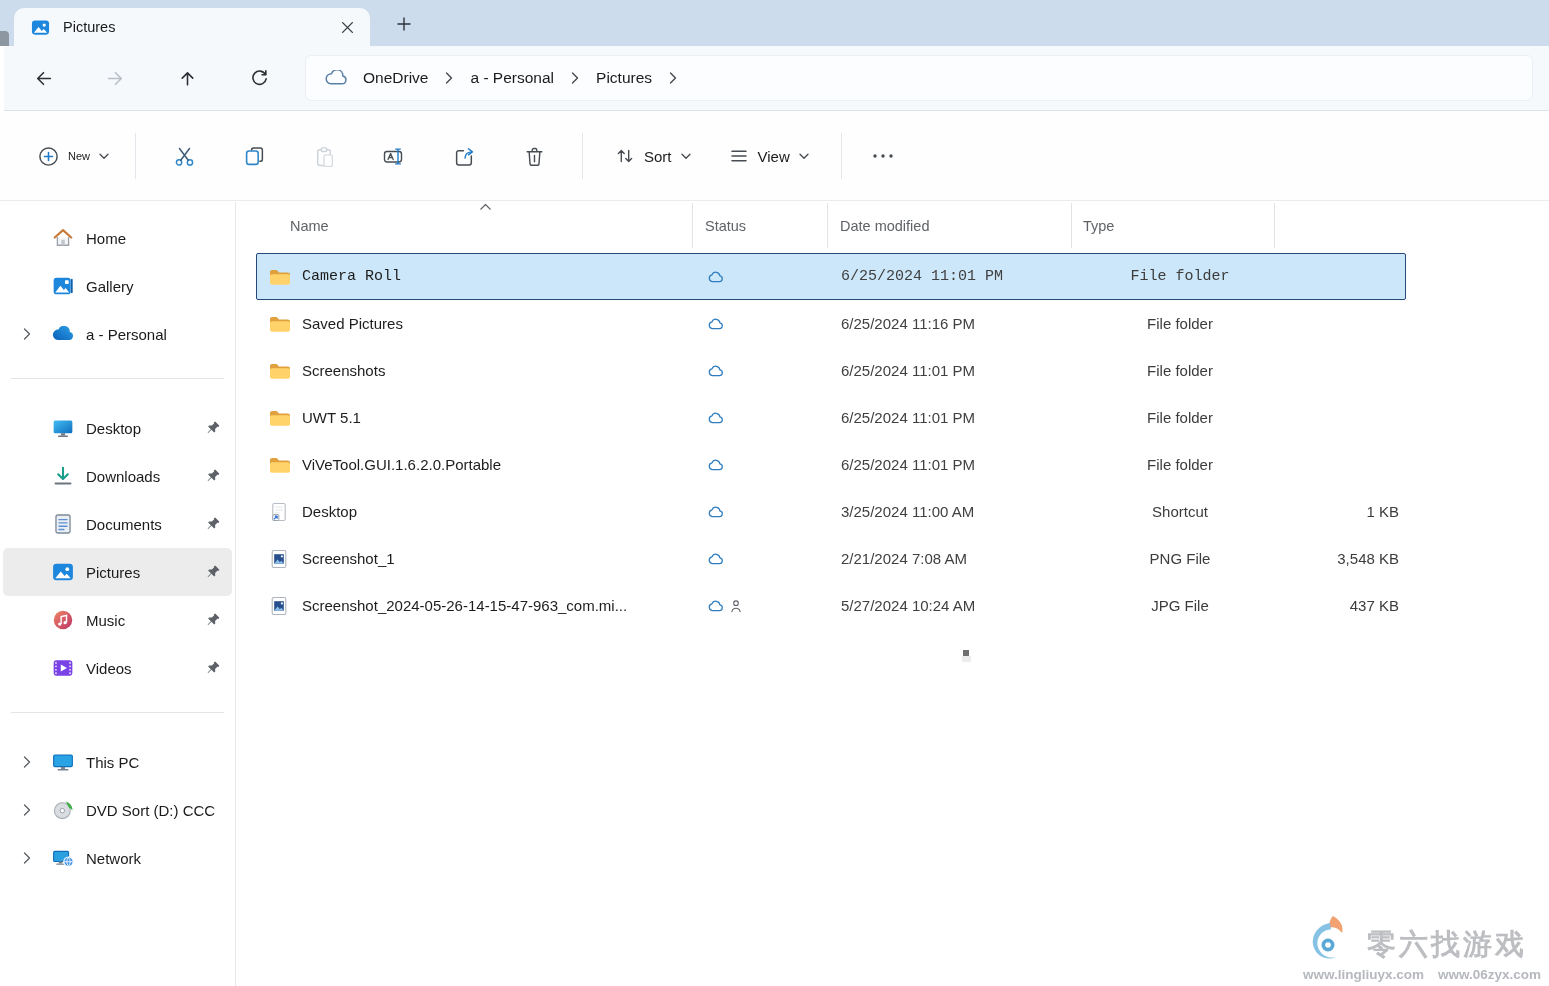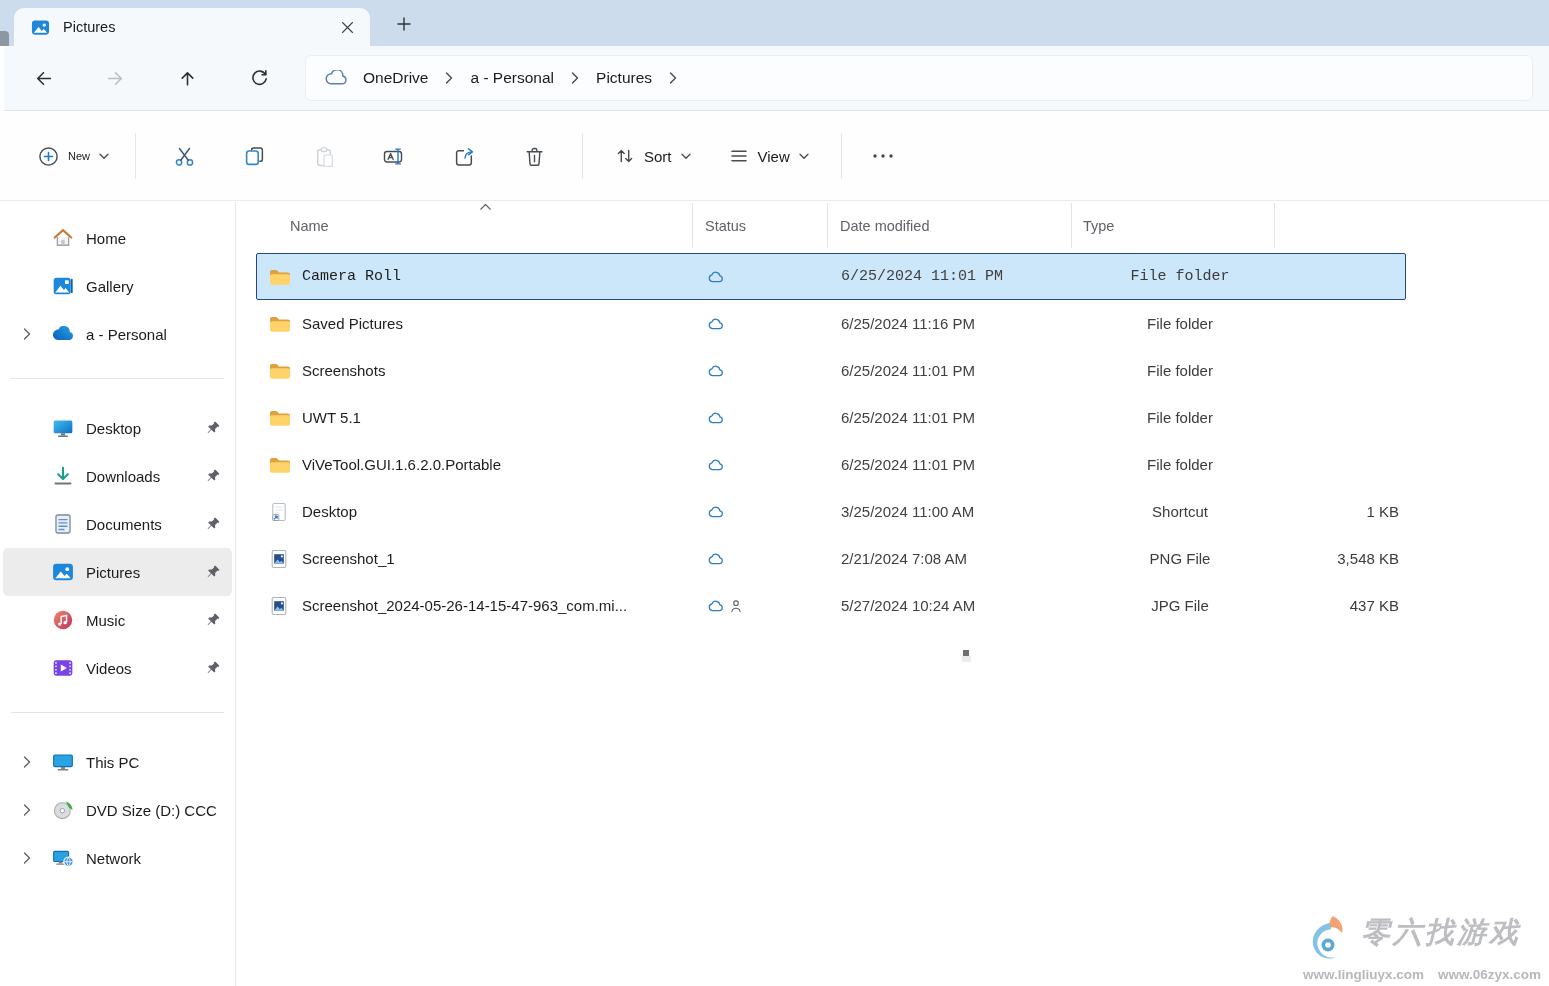--- a/index.html
+++ b/index.html
@@ -71,21 +71,21 @@
   .cell-date{width:244px;flex:0 0 auto;padding-left:12px;box-sizing:border-box;color:#404040;}
   .cell-type{width:203px;flex:0 0 auto;padding-left:11px;box-sizing:border-box;color:#3c3c3c;text-align:center;}
   .cell-size{width:129px;flex:0 0 auto;text-align:right;padding-right:6px;box-sizing:border-box;color:#3c3c3c;}
   .fico{width:22px;height:20px;flex:0 0 auto;}
 
   .cursor-mark{position:absolute;left:963px;top:650px;width:6px;height:6px;background:#4c4c4c;opacity:.8;}
   .cursor-mark::after{content:"";position:absolute;left:-1px;top:6px;width:9px;height:6px;background:#cfcfcf;opacity:.5;}
 
   
   .watermark{position:absolute;right:8px;bottom:4px;width:238px;}
-  .wm-top{display:flex;align-items:flex-start;gap:6px;font-style:italic;}
+  .wm-top{display:flex;align-items:flex-end;gap:12px;}
   .wm-title{font-size:29px;font-weight:bold;color:#bdbec1;letter-spacing:3px;white-space:nowrap;}
   .wm-urls{display:flex;justify-content:space-between;margin-top:2px;font-size:13.5px;font-weight:bold;color:#b5b8bd;}
 </style>
 </head>
 <body>
 
 <div class="window">
 
   <div class="tabbar">
     <div class="tab-sliver"></div>
@@ -446,21 +446,21 @@
               <path d="M1.5 1 L6.5 6 L1.5 11" fill="none" stroke="#5a5e64" stroke-width="1.3" stroke-linecap="round" stroke-linejoin="round"></path>
             </svg>
         </span>
         <span class="side-ico">
           <svg width="22" height="22" viewBox="0 0 20 20">
               <circle cx="9.4" cy="10.6" r="7.2" fill="#d9dde2" stroke="#a8aeb5" stroke-width="1"></circle>
               <circle cx="9.4" cy="10.6" r="2" fill="#fff" stroke="#9aa1a8" stroke-width=".9"></circle>
               <path d="M12.6 2.2 C16.4 3.4 18.6 6.4 18.6 10.2 L15.4 7.8 Z" fill="#3fae49"></path>
             </svg>
         </span>
-        <span class="side-label">DVD Size (D:) CCC</span>
+        <span class="side-label">DVD Sort (D:) CCC</span>
       </div>
 
       <div class="side-item">
         <span class="side-chevron">
           <svg width="8" height="12" viewBox="0 0 8 12">
               <path d="M1.5 1 L6.5 6 L1.5 11" fill="none" stroke="#5a5e64" stroke-width="1.3" stroke-linecap="round" stroke-linejoin="round"></path>
             </svg>
         </span>
         <span class="side-ico">
           <svg width="22" height="22" viewBox="0 0 20 20">

